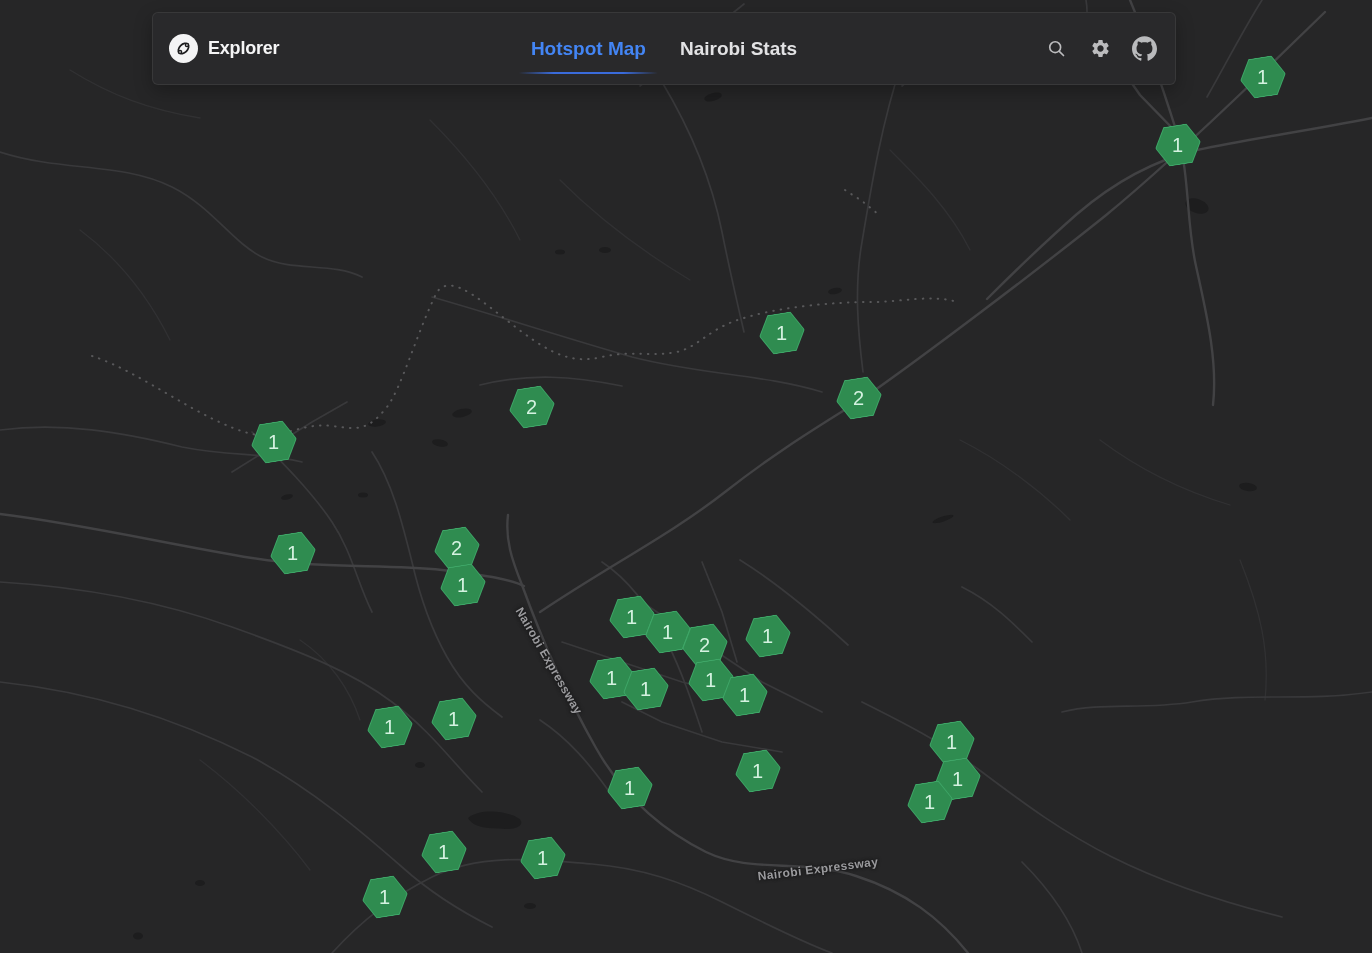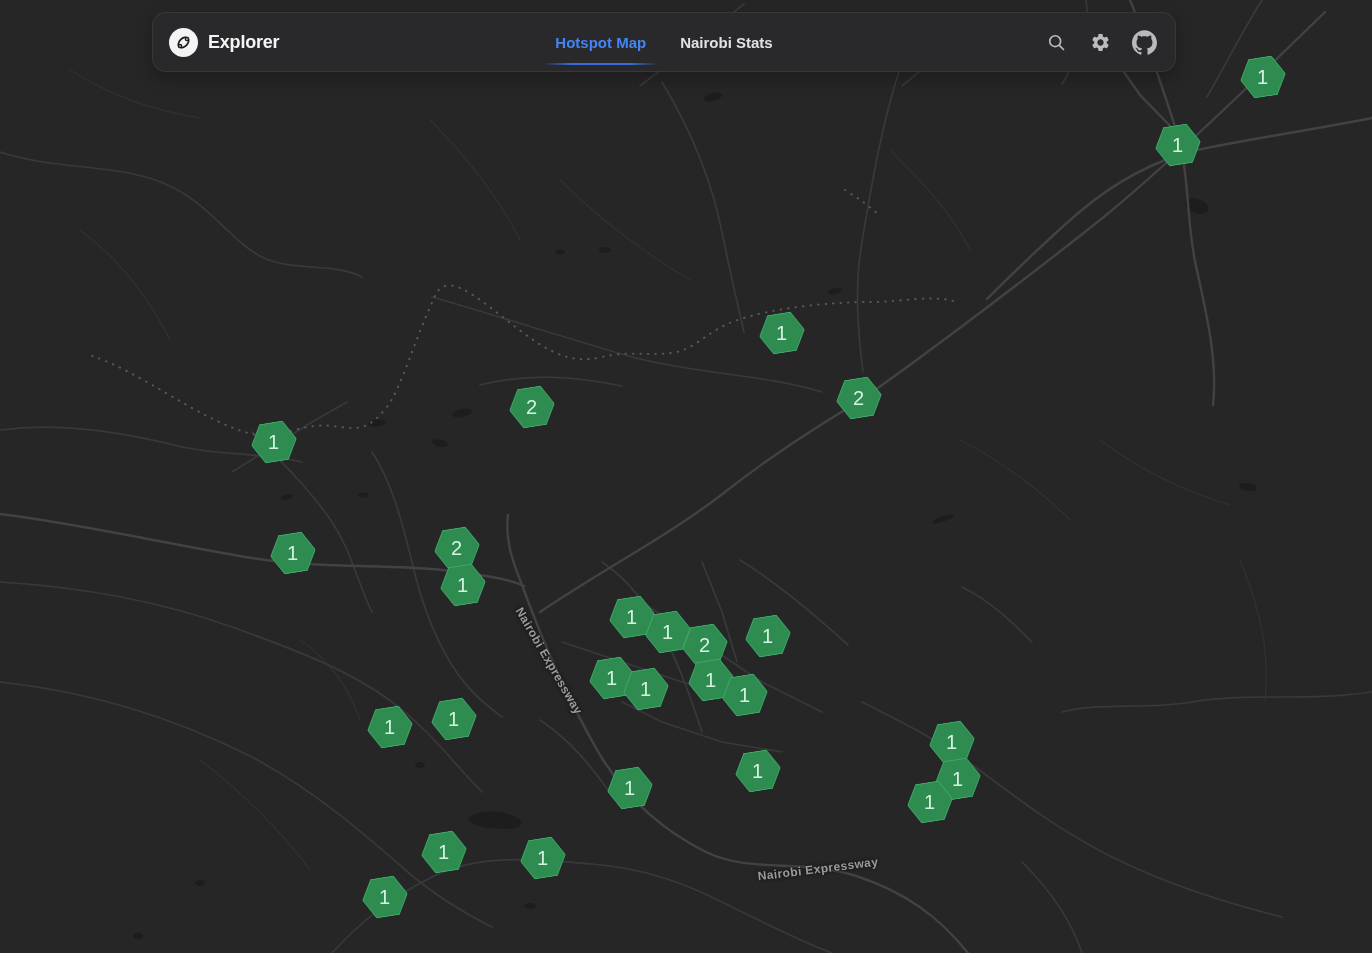--- a/index.html
+++ b/index.html
@@ -34,36 +34,36 @@
     opacity:.97;
   }
   .hex-count{
     position:relative;z-index:2;color:var(--hex-text,#d4f2e0);
     font-size:20px;font-weight:400;transform:rotate(9deg);
     line-height:1;
   }
 
   
   .navbar{
-    position:absolute;left:152px;top:12px;width:1024px;height:60px;
+    position:absolute;left:152px;top:12px;width:1024px;height:73px;
     background:#29292b;border:1px solid rgba(255,255,255,.07);
-    border-radius:14px;box-sizing:border-box;
+    border-radius:6px;box-sizing:border-box;
     display:flex;align-items:center;
     box-shadow:0 6px 18px rgba(0,0,0,.28);
     z-index:20;
   }
   .brand{display:flex;align-items:center;gap:10px;margin-left:16px;cursor:pointer;}
   .brand-logo{width:29px;height:29px;border-radius:50%;background:#f4f4f5;
     display:flex;align-items:center;justify-content:center;flex:0 0 auto;}
   .brand-name{color:#f5f5f6;font-size:18px;font-weight:700;letter-spacing:-.2px;}
   .tabs{
     position:absolute;left:50%;top:0;height:100%;transform:translateX(-50%);
     display:flex;align-items:center;gap:34px;
   }
-  .tab{position:relative;font-size:15px;font-weight:600;color:#e2e2e4;cursor:pointer;white-space:nowrap;}
+  .tab{position:relative;font-size:19px;font-weight:600;color:#e2e2e4;cursor:pointer;white-space:nowrap;}
   .tab.active{color:var(--accent,#4385f4);}
   .tab.active::after{
     content:"";position:absolute;left:-12px;right:-12px;bottom:-14px;height:2px;border-radius:2px;
     background:linear-gradient(90deg,rgba(61,111,224,0),#3a6bdb 25%,#3a6bdb 75%,rgba(61,111,224,0));
   }
   .nav-actions{margin-left:auto;margin-right:18px;display:flex;align-items:center;gap:18px;}
   .icon-btn{width:26px;height:26px;display:flex;align-items:center;justify-content:center;cursor:pointer;}
 </style>
 </head>
 <body>

